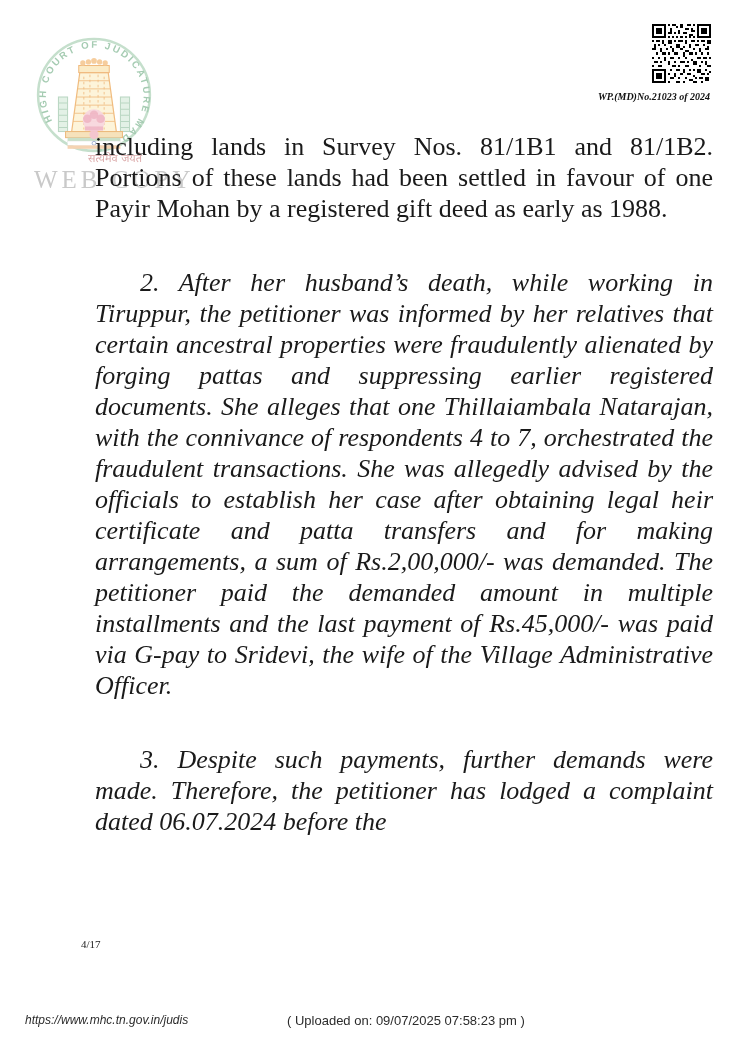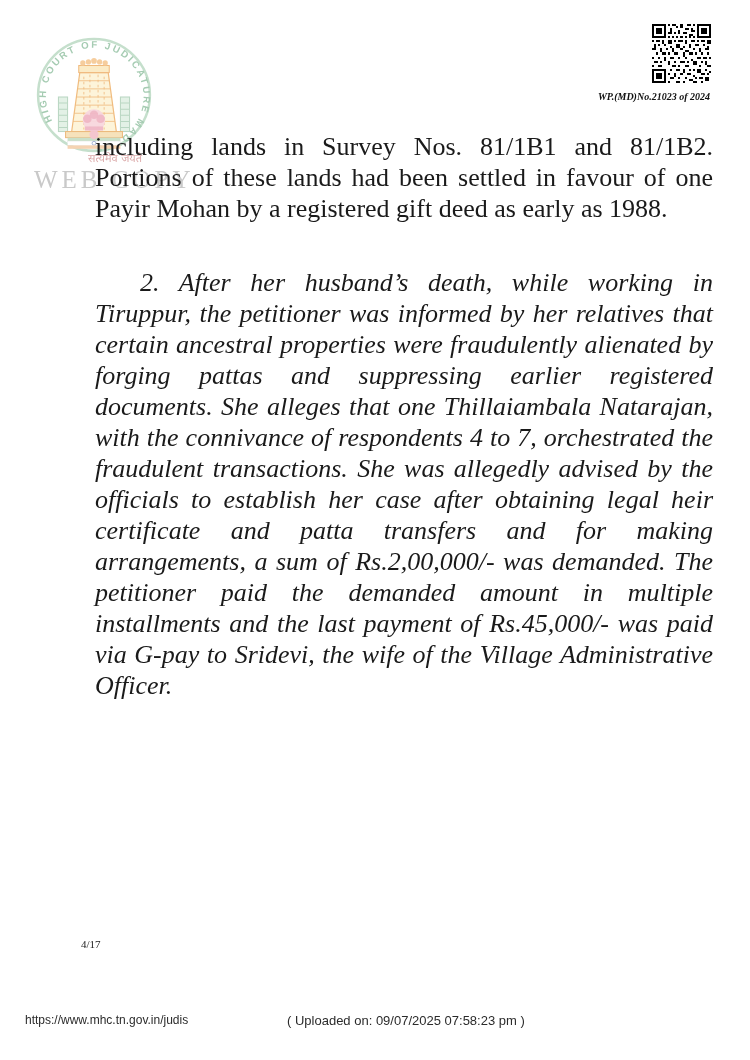--- a/index.html
+++ b/index.html
@@ -46,20 +46,21 @@
   .page-num{
     position:absolute;left:81px;top:893px;
     font-size:11px;color:#222;margin-top:45px;
   }
 
   
   .footer-url{
     position:absolute;left:25px;top:1013px;
     font-size:12px;color:#2b2b2b;
     font-family:"Liberation Sans", sans-serif;
+    font-style:italic;
   }
   .footer-uploaded{
     position:absolute;left:287px;top:1013px;
     font-size:13px;color:#2b2b2b;
     font-family:"Liberation Sans", sans-serif;
   }
 </style>
 </head>
 <body>
 
@@ -244,20 +245,21 @@
         <rect x="20" y="28" width="2" height="1"></rect>
         <rect x="24" y="28" width="1" height="1"></rect>
     </g>
   </svg>
 
   <div class="case-no">WP.(MD)No.21023 of 2024</div>
 
   <div class="body-text">
     <p>including lands in Survey Nos. 81/1B1 and 81/1B2. Portions of these lands had been settled in favour of one Payir Mohan by a registered gift deed as early as 1988.</p>
     <p class="indent">2. After her husband’s death, while working in Tiruppur, the petitioner was informed by her relatives that certain ancestral properties were fraudulently alienated by forging pattas and suppressing earlier registered documents. She alleges that one Thillaiambala Natarajan, with the connivance of respondents 4 to 7, orchestrated the fraudulent transactions. She was allegedly advised by the officials to establish her case after obtaining legal heir certificate and patta transfers and for making arrangements, a sum of Rs.2,00,000/- was demanded. The petitioner paid the demanded amount in multiple installments and the last payment of Rs.45,000/- was paid via G-pay to Sridevi, the wife of the Village Administrative Officer.</p>
+    <p class="indent">3. Despite such payments, further demands were made. Therefore, the petitioner has lodged a complaint dated 06.07.2024 before the</p>
   </div>
 
   <div class="page-num">4/17</div>
 
   <div class="footer-url">https://www.mhc.tn.gov.in/judis</div>
   <div class="footer-uploaded">( Uploaded on: 09/07/2025 07:58:23 pm )</div>
 
 </div>
 
 </body></html>

